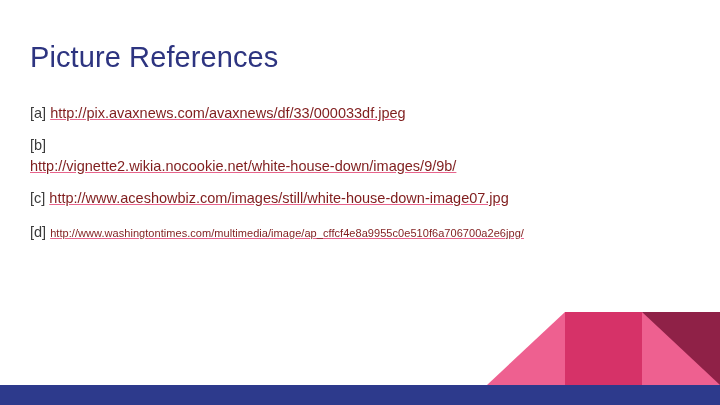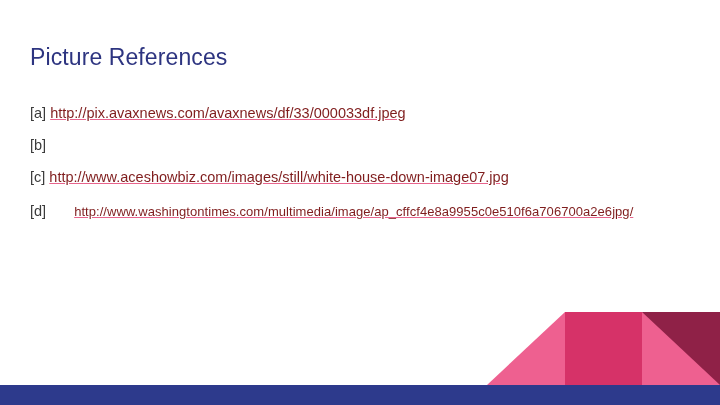--- a/index.html
+++ b/index.html
@@ -15,21 +15,21 @@
     overflow: hidden;
     font-family: "Liberation Sans", sans-serif;
     -webkit-font-smoothing: antialiased;
   }
 
   
   .title {
     position: absolute;
     left: 30px;
     top: 38px;
-    font-size: 23px;
+    font-size: 29px;
     line-height: 38px;
     color: #2d3480;
     font-weight: 400;
     letter-spacing: 0.1px;
     white-space: nowrap;
   }
 
   
   .refs {
     position: absolute;
@@ -58,23 +58,22 @@
     cursor: pointer;
   }
 
   
   .ref-b .ref-tag { display: block; margin-bottom: 1px; }
   .ref-b .ref-link { display: block; line-height: 20px; }
 
   
   .ref-d { margin-top: 15px; }
   .ref-d .ref-link {
-    font-size: 13px;
+    font-size: 11px;
     letter-spacing: 0.05px;
-    margin-left: 24px;
   }
 
   
   .deco {
     position: absolute;
     left: 0;
     top: 300px;
     width: 720px;
     height: 105px;
   }
@@ -98,20 +97,21 @@
 
   <div class="refs">
 
     <div class="ref-block ref-a">
       <span class="ref-tag">[a]</span>
       <span class="ref-link">http://pix.avaxnews.com/avaxnews/df/33/000033df.jpeg</span>
     </div>
 
     <div class="ref-block ref-b">
       <span class="ref-tag">[b]</span>
+      <span class="ref-link">http://vignette2.wikia.nocookie.net/white-house-down/images/9/9b/</span>
     </div>
 
     <div class="ref-block ref-c">
       <span class="ref-tag">[c]</span>
       <span class="ref-link">http://www.aceshowbiz.com/images/still/white-house-down-image07.jpg</span>
     </div>
 
     <div class="ref-block ref-d">
       <span class="ref-tag">[d]</span>
       <span class="ref-link">http://www.washingtontimes.com/multimedia/image/ap_cffcf4e8a9955c0e510f6a706700a2e6jpg/</span>

